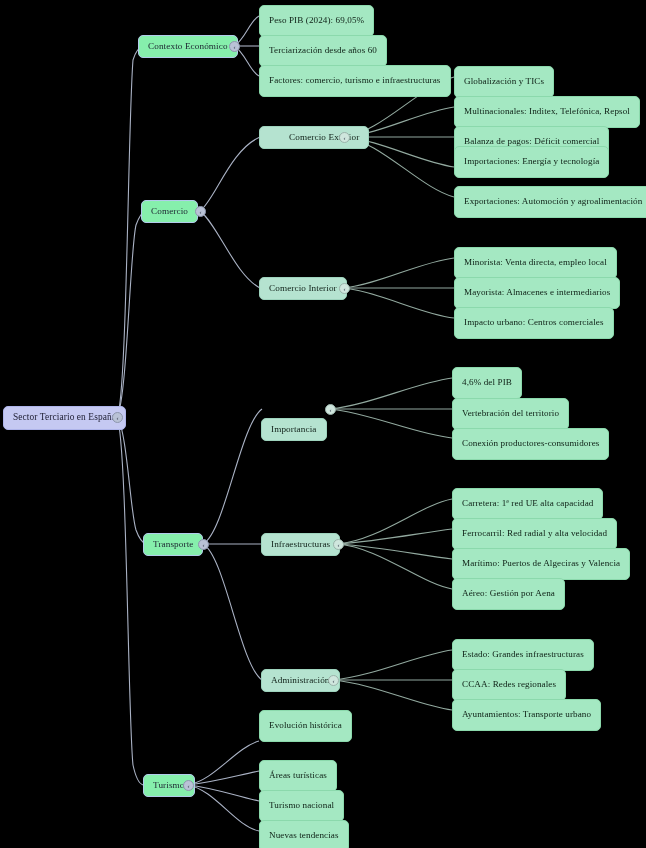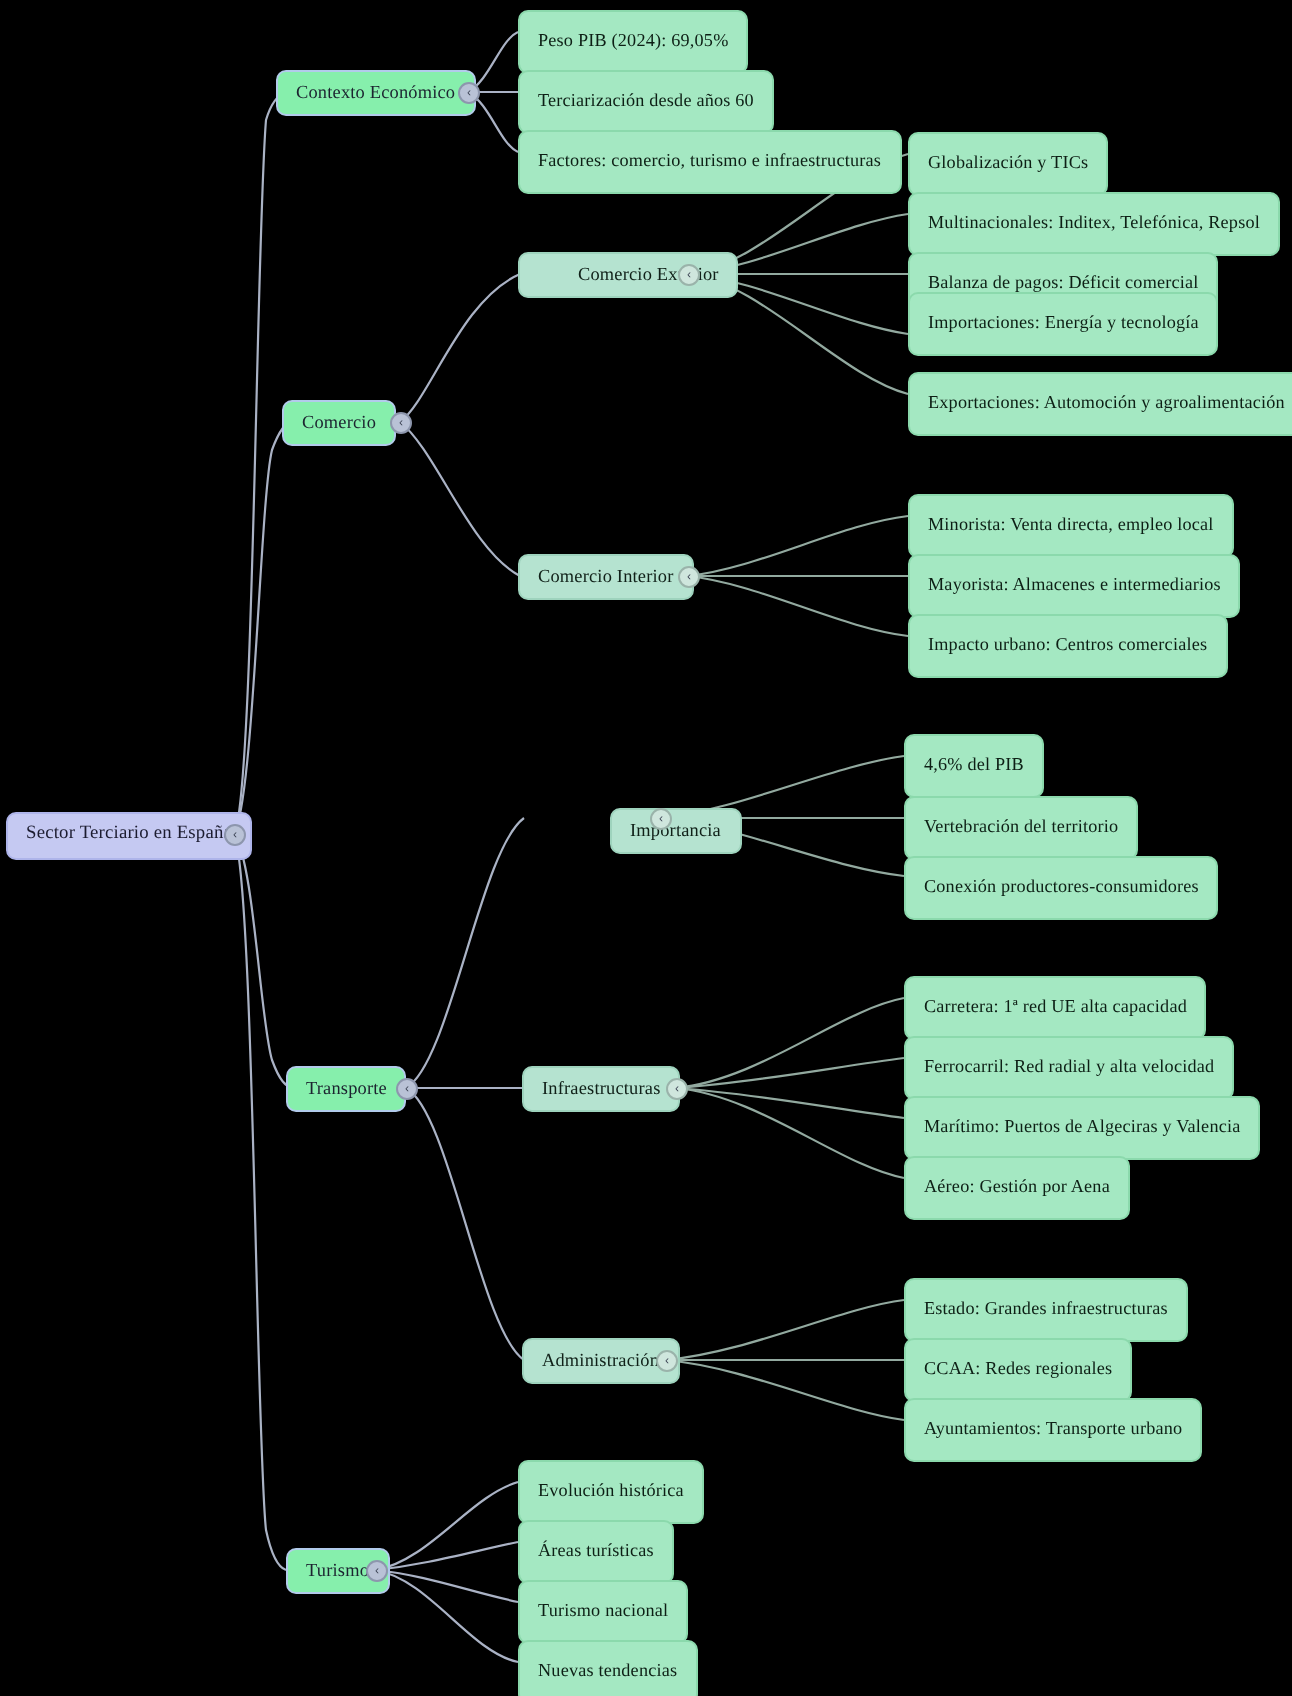--- a/index.html
+++ b/index.html
@@ -224,21 +224,21 @@
     <span>Impacto urbano: Centros comerciales</span>
   </div>
 
   <div class="node node-l2" style="left:143px; top:533px;text-align:center;">
     <span>Transporte</span>
   </div>
   <div class="handle" style="left:198px; top:539px;">
     <span class="glyph">‹</span>
   </div>
 
-  <div class="node node-l3" style="left:261px; top:404px;margin-left:44px;">
+  <div class="node node-l3" style="left:261px; top:418px;">
     <span>Importancia</span>
   </div>
   <div class="handle handle-green" style="left:325px; top:404px;">
     <span class="glyph">‹</span>
   </div>
 
   <div class="node node-leaf" style="left:452px; top:367px;">
     <span>4,6% del PIB</span>
   </div>
   <div class="node node-leaf" style="left:452px; top:398px;">
@@ -285,21 +285,21 @@
     <span>Ayuntamientos: Transporte urbano</span>
   </div>
 
   <div class="node node-l2" style="left:143px; top:774px;">
     <span>Turismo</span>
   </div>
   <div class="handle" style="left:183px; top:780px;">
     <span class="glyph">‹</span>
   </div>
 
-  <div class="node node-leaf" style="left:259px; top:730px;font-family:Liberation Serif, serif;">
+  <div class="node node-leaf" style="left:259px; top:710px;font-family:Liberation Serif, serif;">
     <span>Evolución histórica</span>
   </div>
   <div class="node node-leaf" style="left:259px; top:760px;">
     <span>Áreas turísticas</span>
   </div>
   <div class="node node-leaf" style="left:259px; top:790px;">
     <span>Turismo nacional</span>
   </div>
   <div class="node node-leaf" style="left:259px; top:820px;">
     <span>Nuevas tendencias</span>

